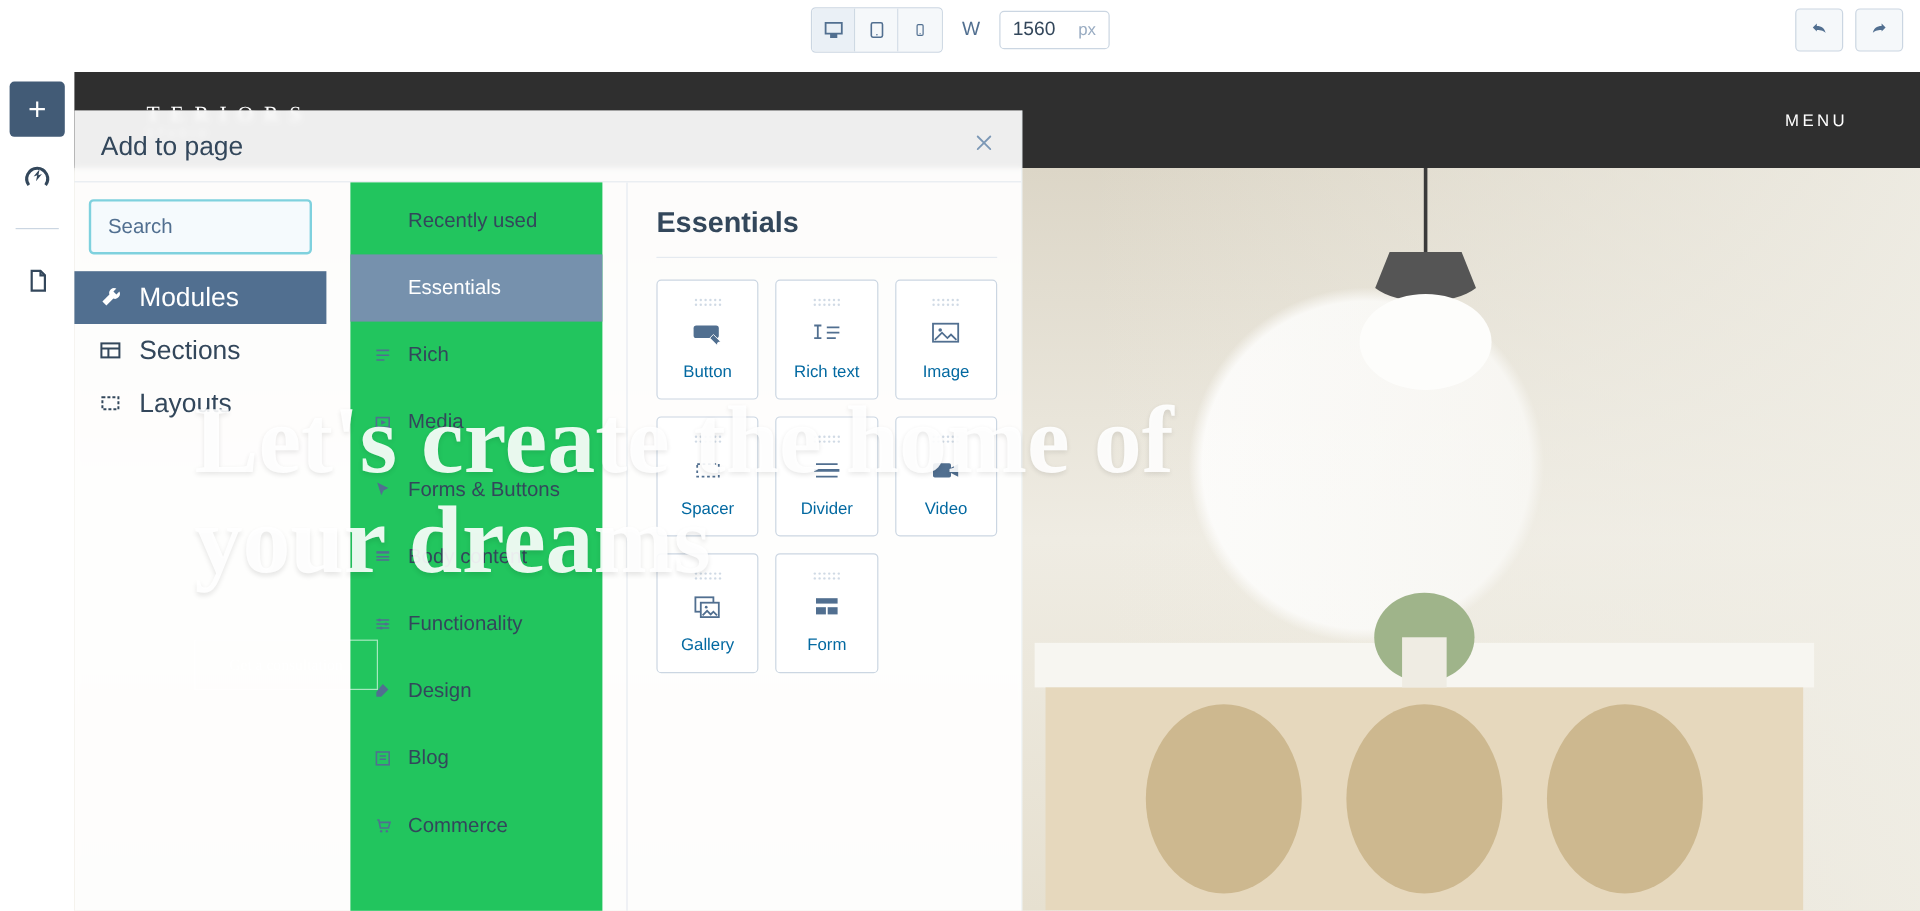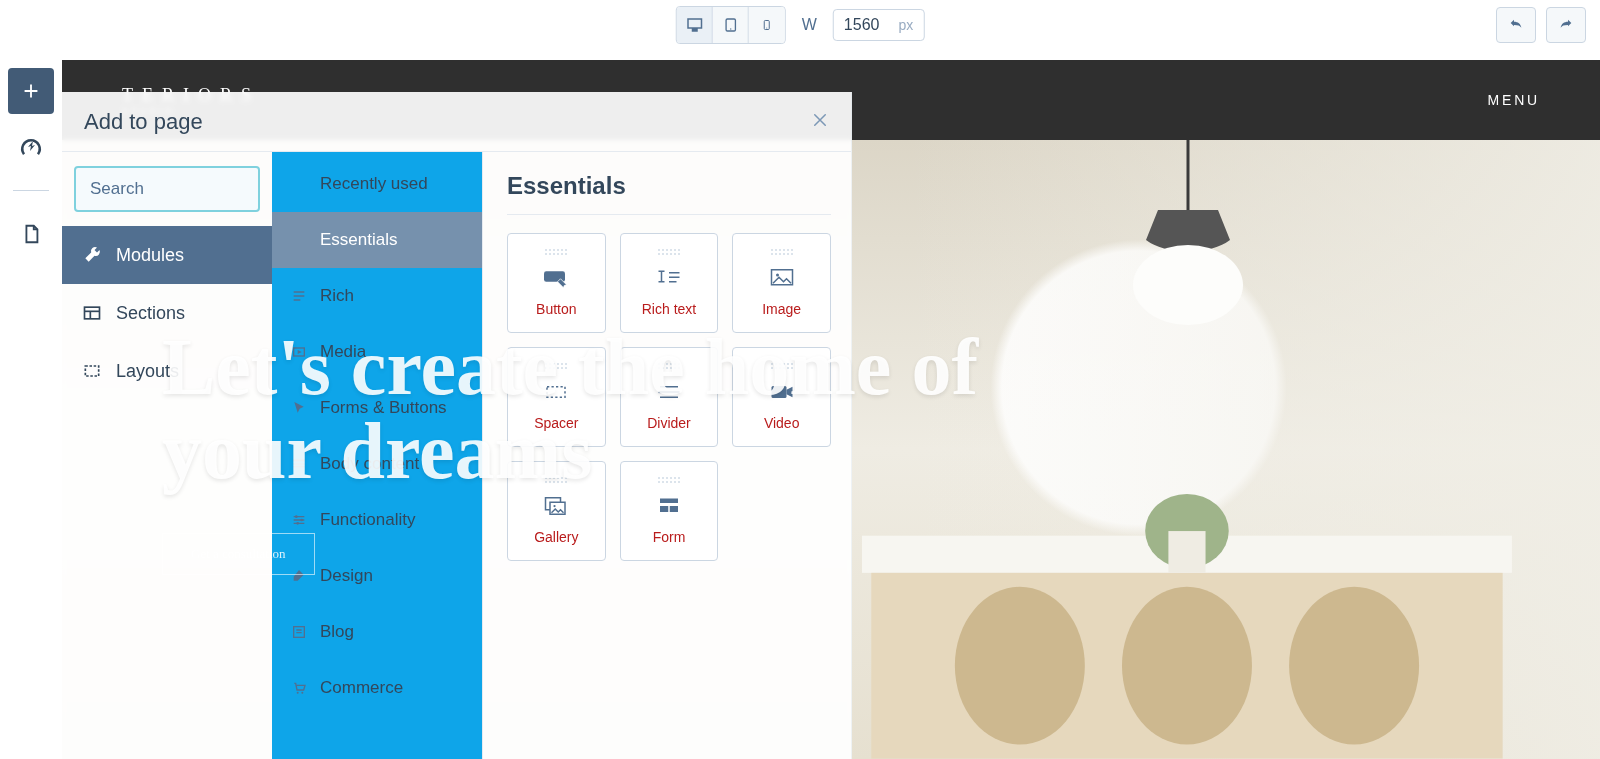--- a/index.html
+++ b/index.html
@@ -118,44 +118,44 @@
     display: flex; flex-direction: column;
     backdrop-filter: blur(2px);
     margin-top: 32px;
   }
   .panel-header {
     height: 60px; display: flex; align-items: center; justify-content: space-between;
     padding: 0 22px; border-bottom: 1px solid #e5eaf0;
   }
   .panel-title { font-size: 22px; font-weight: 500; color: #33475b; }
   .close-btn { cursor: pointer; color: #7c98b6; }
-  .panel-body { flex: 1; display: flex; min-height: 0; }
+  .panel-body { flex: 1; display: flex; min-height: 0; gap: 20px; }
 
   
   .col1 { width: 210px; display: flex; flex-direction: column; padding-top: 14px; }
   .search-wrap { padding: 0 12px; margin-bottom: 14px; }
   .search-box {
     border: 2px solid #7fd1de; border-radius: 4px; background: #f5fafd;
     height: 46px; display: flex; align-items: center; padding: 0 14px;
   }
   .search-input {
     flex: 1; border: none; background: transparent; outline: none;
     font-size: 17px; color: #33475b;
   }
   .search-input::placeholder { color: #516f90; }
   .search-icon { color: #00a4bd; }
   .col1-item {
-    display: flex; align-items: center; gap: 14px; height: 58px; padding: 0 20px;
-    font-size: 18px; color: #33475b; cursor: pointer;
+    display: flex; align-items: center; gap: 14px; height: 44px; padding: 0 20px;
+    font-size: 22px; color: #33475b; cursor: pointer;
   }
   .col1-item.active { background: #516f90; color: #fff; }
   .col1-item svg { width: 20px; height: 20px; fill: currentColor; flex-shrink: 0; }
 
   
-  .col2 { width: 210px; background: #0ea5e9; display: flex; flex-direction: column; padding-top: 4px; }
+  .col2 { width: 210px; background: #22c55e; display: flex; flex-direction: column; padding-top: 4px; }
   .col2-item {
     display: flex; align-items: center; gap: 12px; height: 56px; padding: 0 18px;
     font-size: 17px; color: #33475b; cursor: pointer;
   }
   .col2-item.selected { background: #7691ad; color: #fff; }
   .col2-item .caticon { width: 18px; display: flex; justify-content: center; }
   .col2-item svg { width: 16px; height: 16px; fill: #516f90; }
 
   
   .col3 { flex: 1; padding: 20px 20px 0 24px; overflow: auto; border-left: 1px solid #e5eaf0; }
@@ -166,21 +166,21 @@
     display: flex; flex-direction: column; align-items: center; justify-content: center; gap: 8px;
     cursor: grab;
   }
   .drag-dots {
     display: grid; grid-template-columns: repeat(6, 2px); gap: 2px;
     opacity: 0.35;
   }
   .drag-dots span { width: 2px; height: 2px; background: #7c98b6; border-radius: 50%; }
   .module-icon { color: #516f90; height: 30px; display: flex; align-items: center; }
   .module-icon svg { width: 30px; height: 26px; fill: #516f90; }
-  .module-label { font-size: 14px; color: #b91c1c; }
+  .module-label { font-size: 14px; color: #0369a1; }
 </style>
 </head>
 <body>
 
 <div class="top-toolbar">
   <div class="top-center">
     <div class="device-group">
       <div class="device-btn active">
         <svg width="20" height="18" viewBox="0 0 24 24">
             <path d="M3 4h18v12H3z M9 20h6v-2H9z M11 16h2v2h-2z" fill="none" stroke="#516f90" stroke-width="2"></path>

